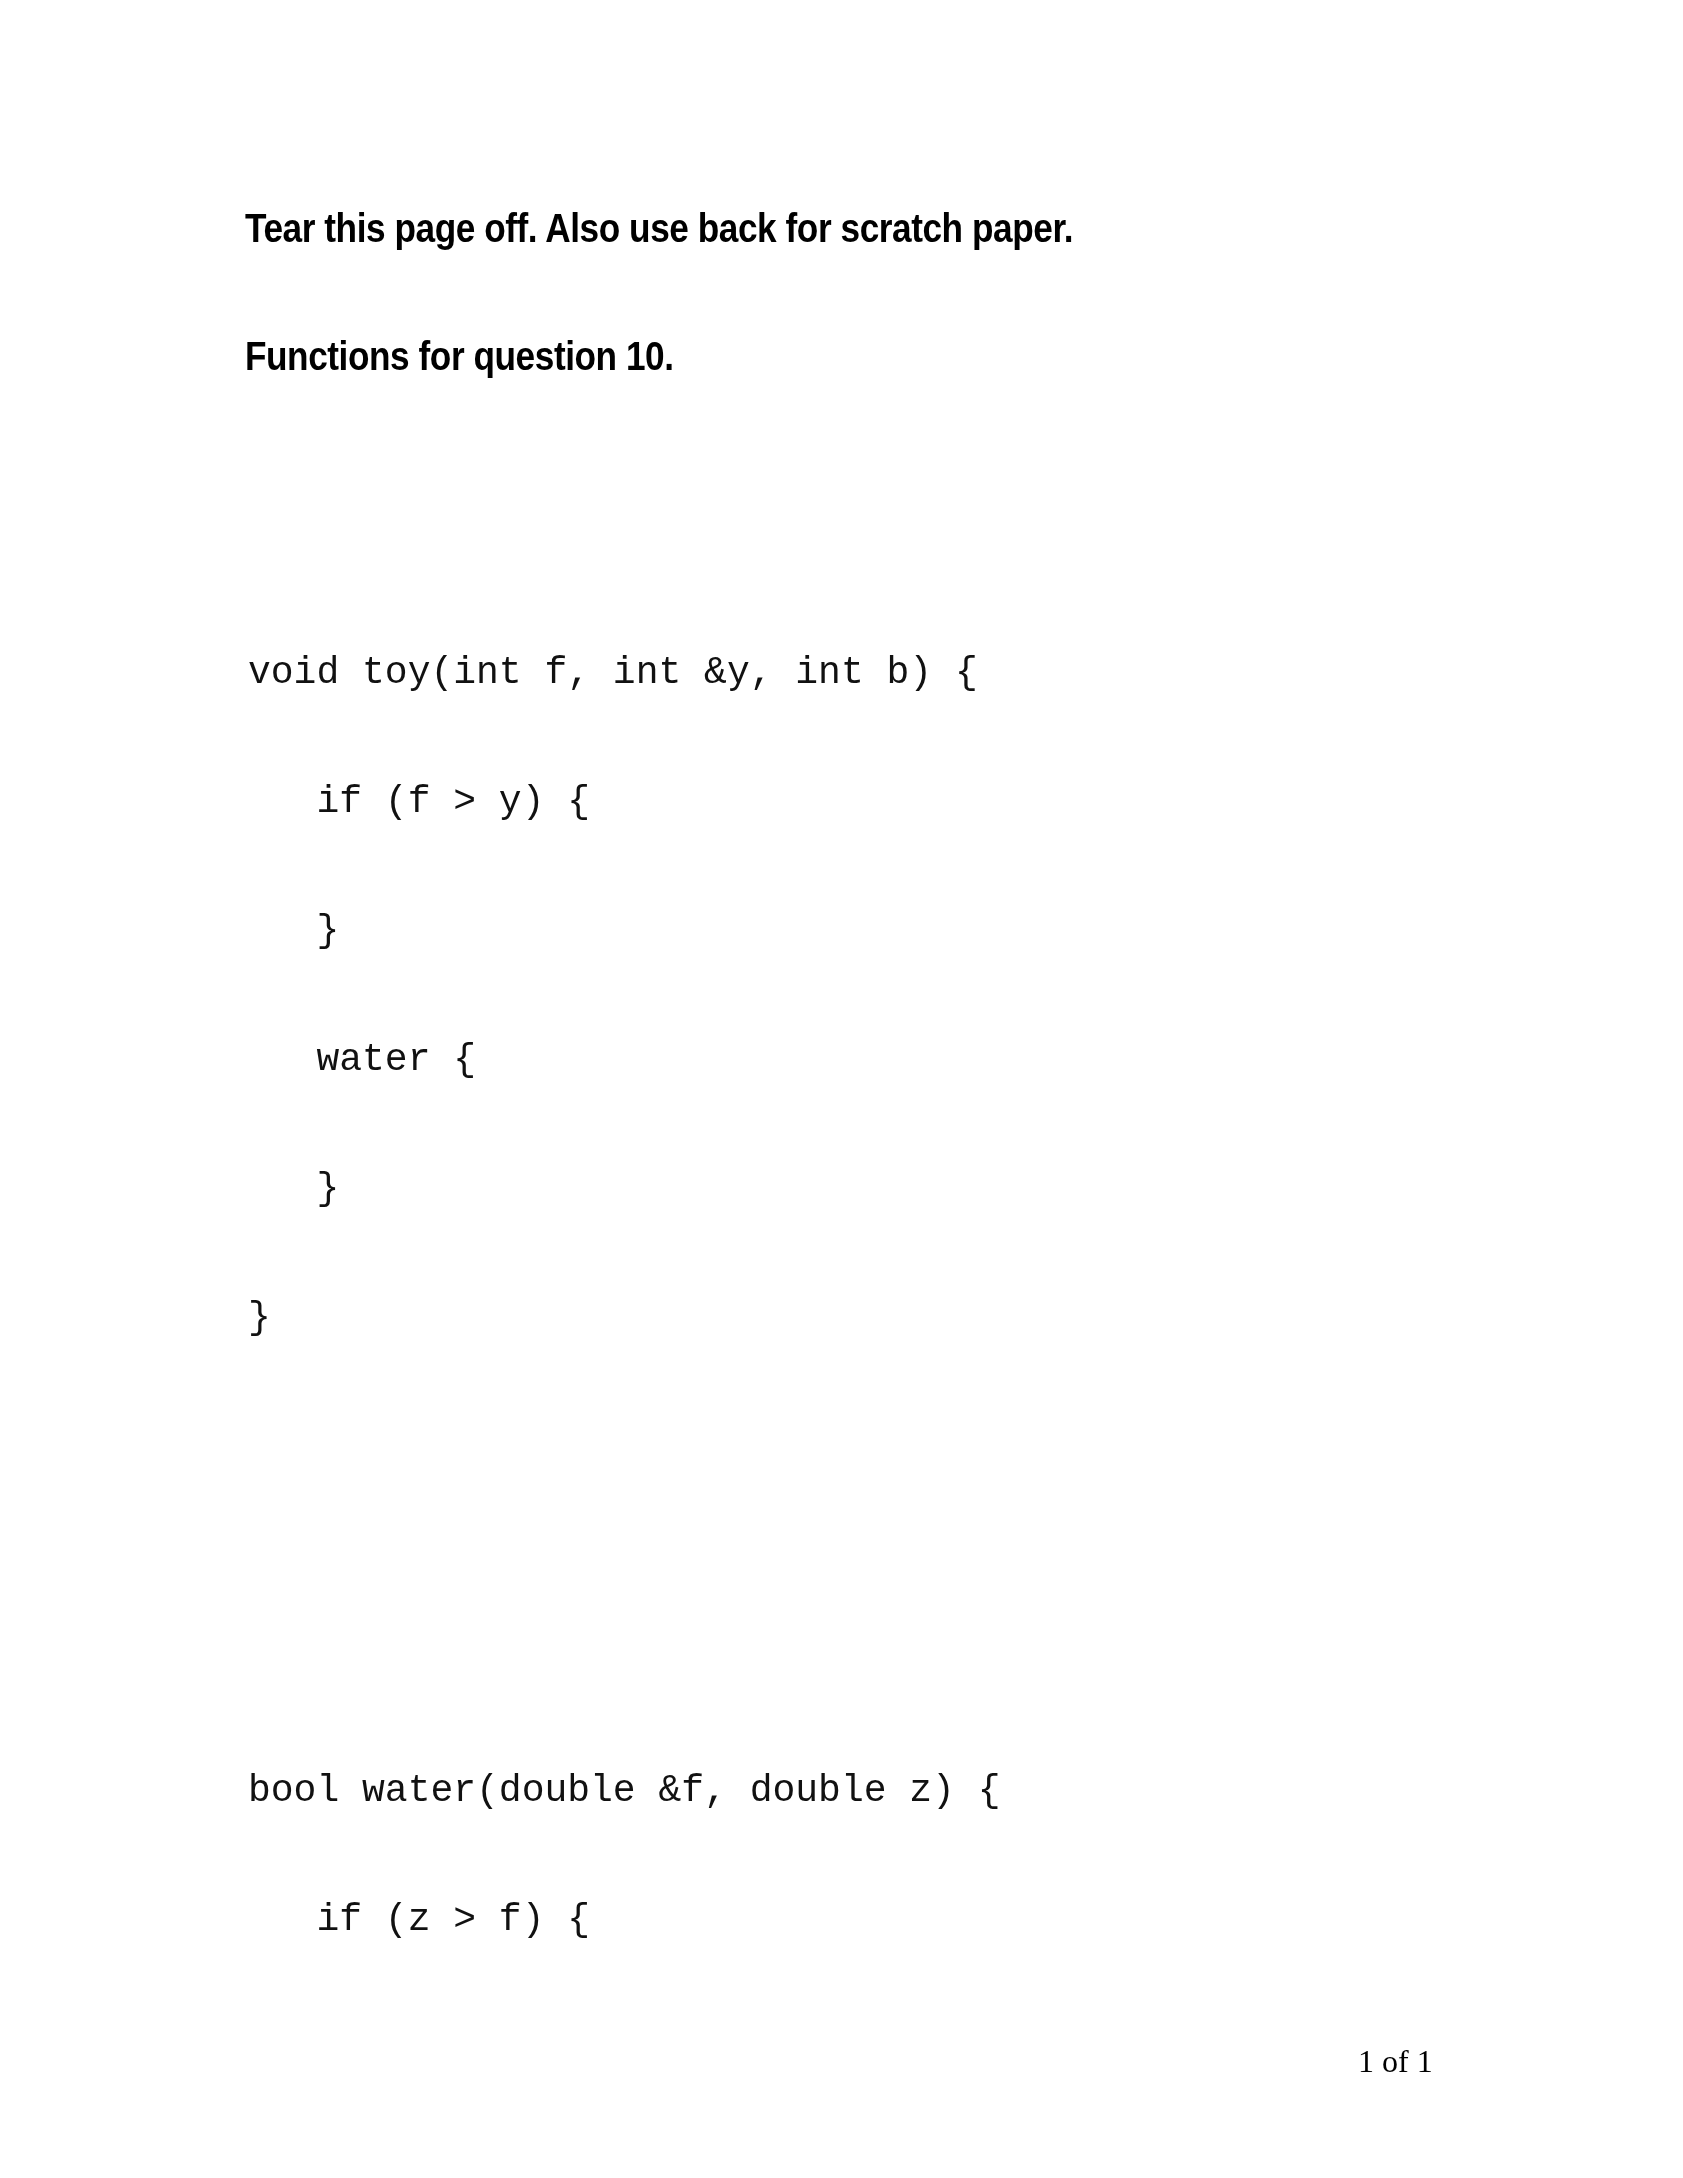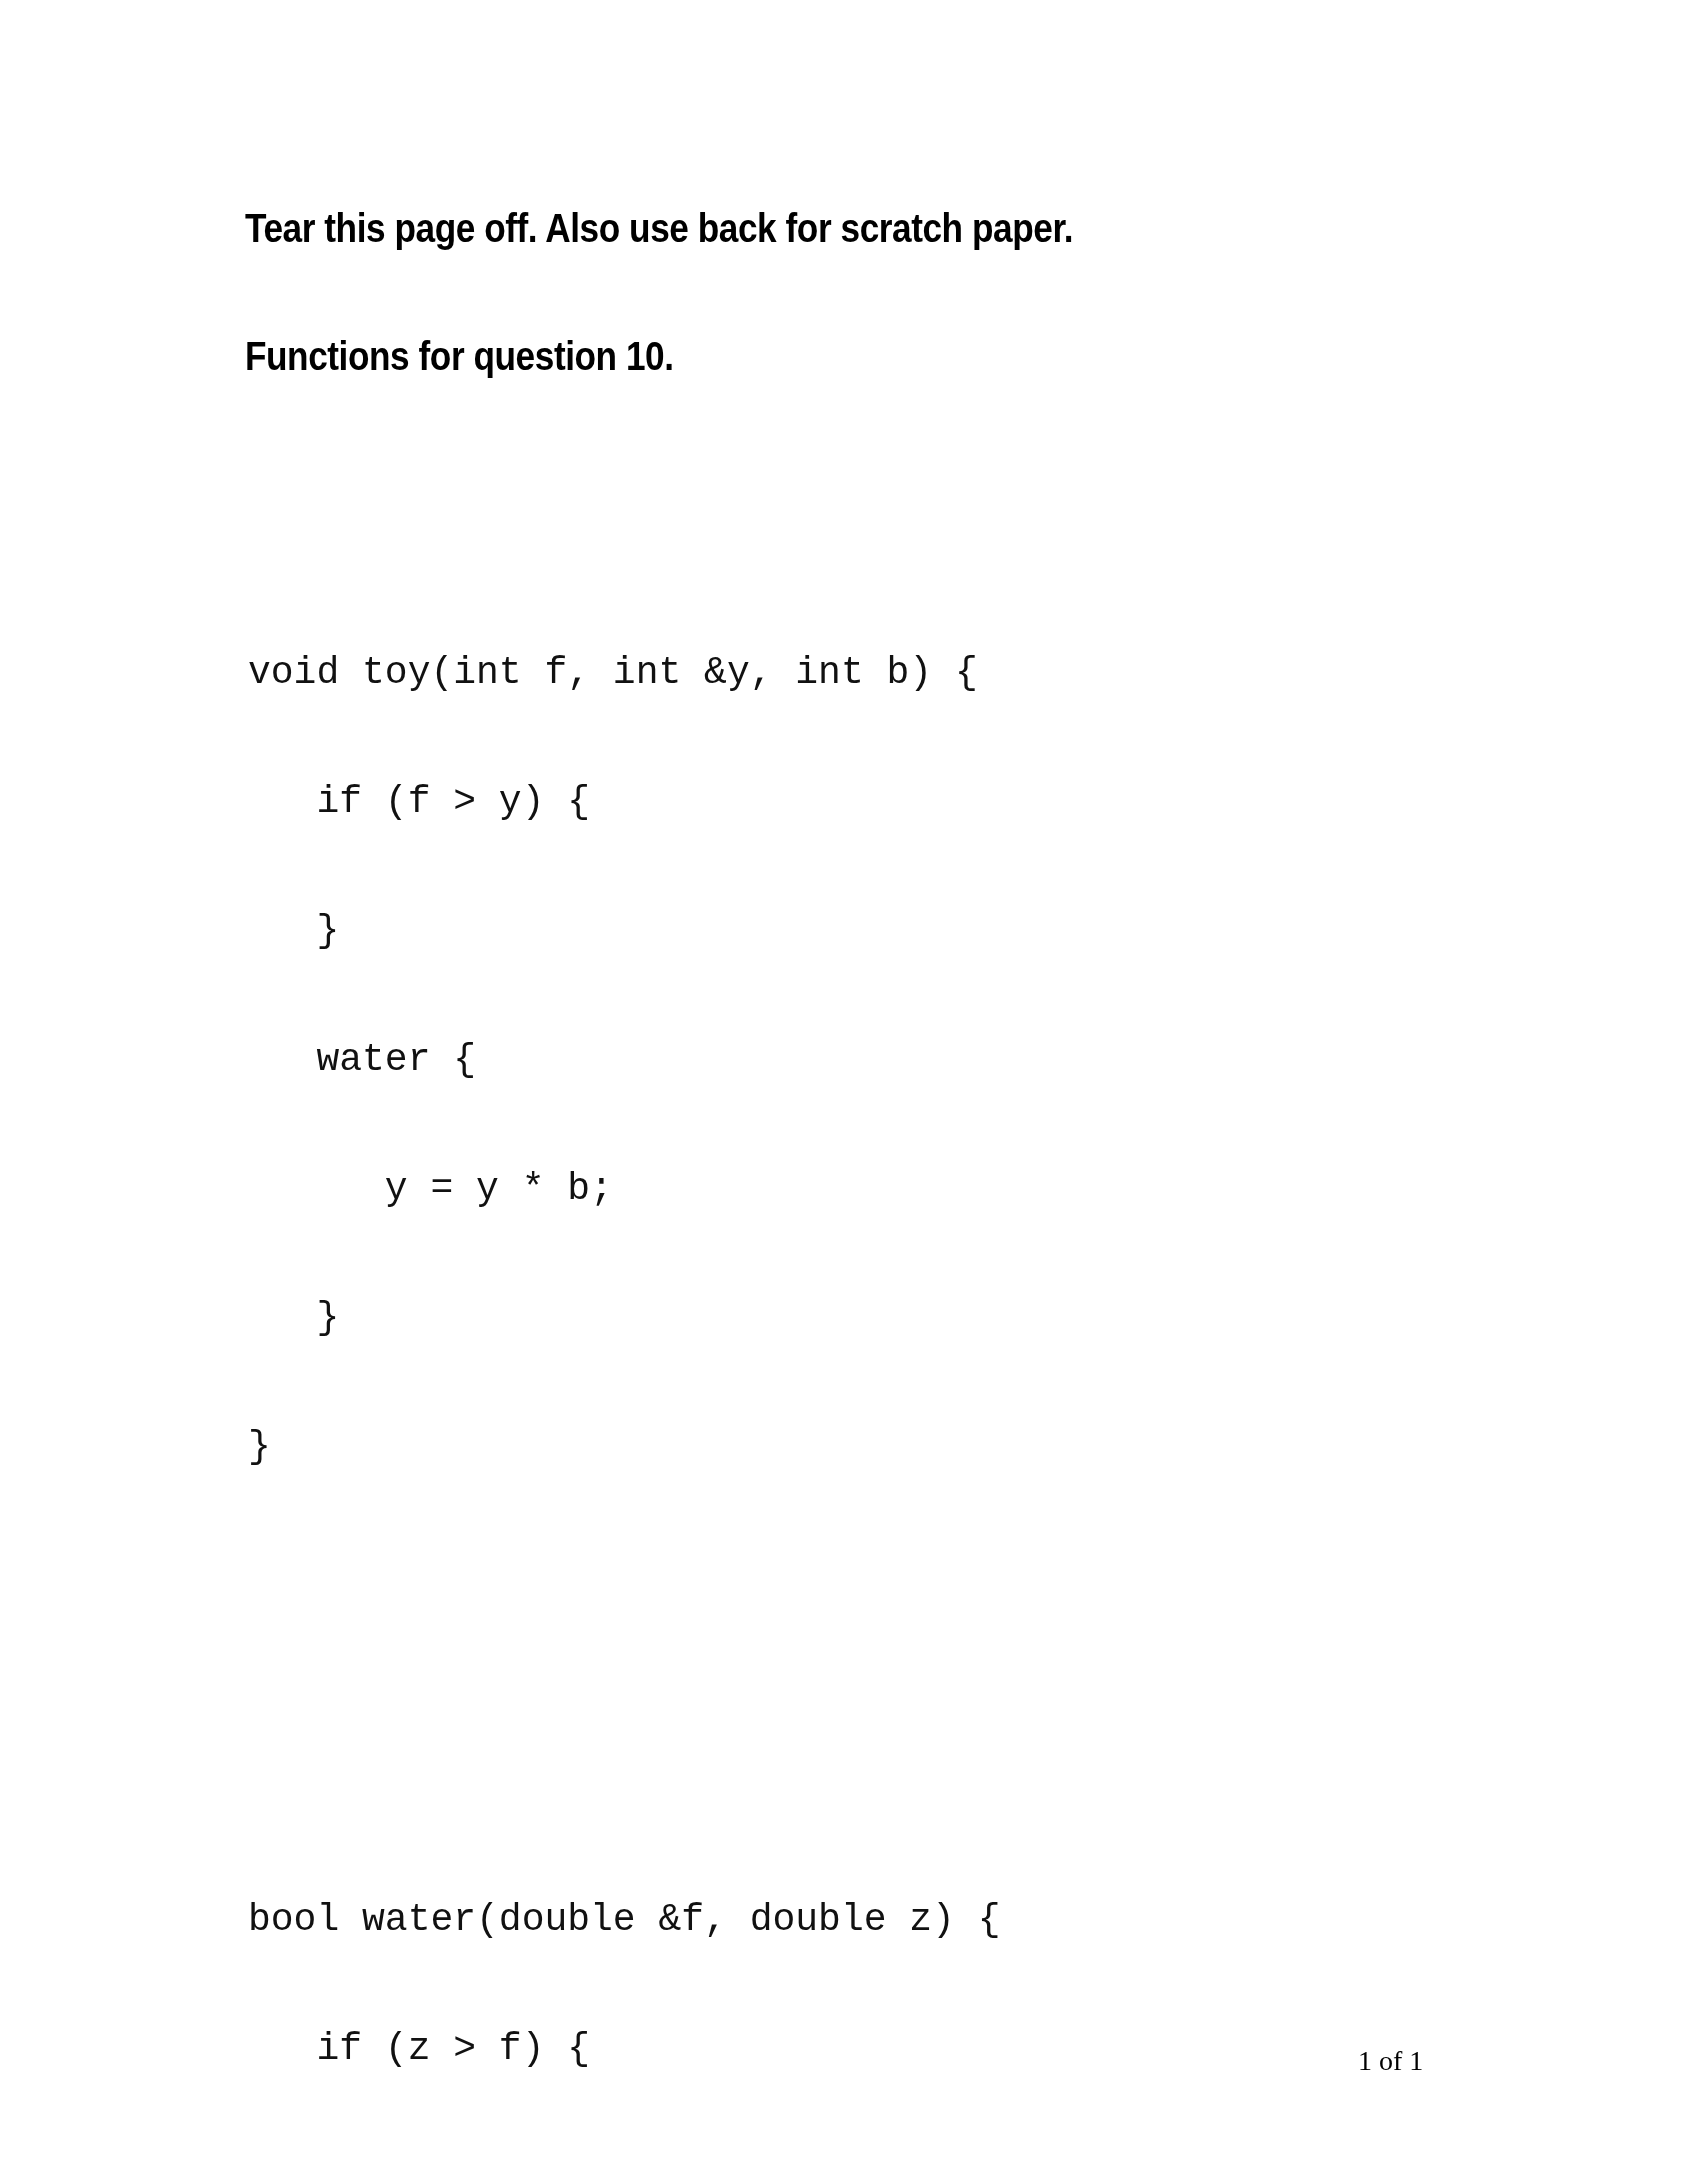--- a/index.html
+++ b/index.html
@@ -15,37 +15,36 @@
   .code {
     position: absolute; left: 248px; top: 479px; margin: 0;
     font-family: "Liberation Mono", monospace; font-size: 38px;
     line-height: 43px; white-space: pre; color: #111;
   }
   .code-line { display: block; height: 43px; }
   .code-block { display: block; }
   .gap { display: block; height: 86px; }
   .footer {
     position: absolute; left: 1358px; top: 2045px;
-    font-family: "Liberation Serif", serif; font-size: 28px; line-height: 32px;
+    font-family: "Liberation Serif", serif; font-size: 32px; line-height: 32px;
     white-space: nowrap;
   }
 </style>
 </head>
 <body>
 
 <h1 id="title" class="heading">Tear this page off. Also use back for scratch paper.</h1>
 <h2 id="subtitle" class="heading">Functions for question 10.</h2>
 
 <div class="code">
   <div class="code-block">
     <span class="code-line">void toy(int f, int &amp;y, int b) {</span>
     <span class="code-line">   if (f &gt; y) {</span>
     <span class="code-line">   }</span>
     <span class="code-line">   water {</span>
-    <span class="code-line">      y = y * b;</span>
     <span class="code-line">   }</span>
     <span class="code-line">}</span>
   </div>
   <span class="gap"></span>
   <div class="code-block">
     <span class="code-line">bool water(double &amp;f, double z) {</span>
     <span class="code-line">   if (z &gt; f) {</span>
     
     
     

